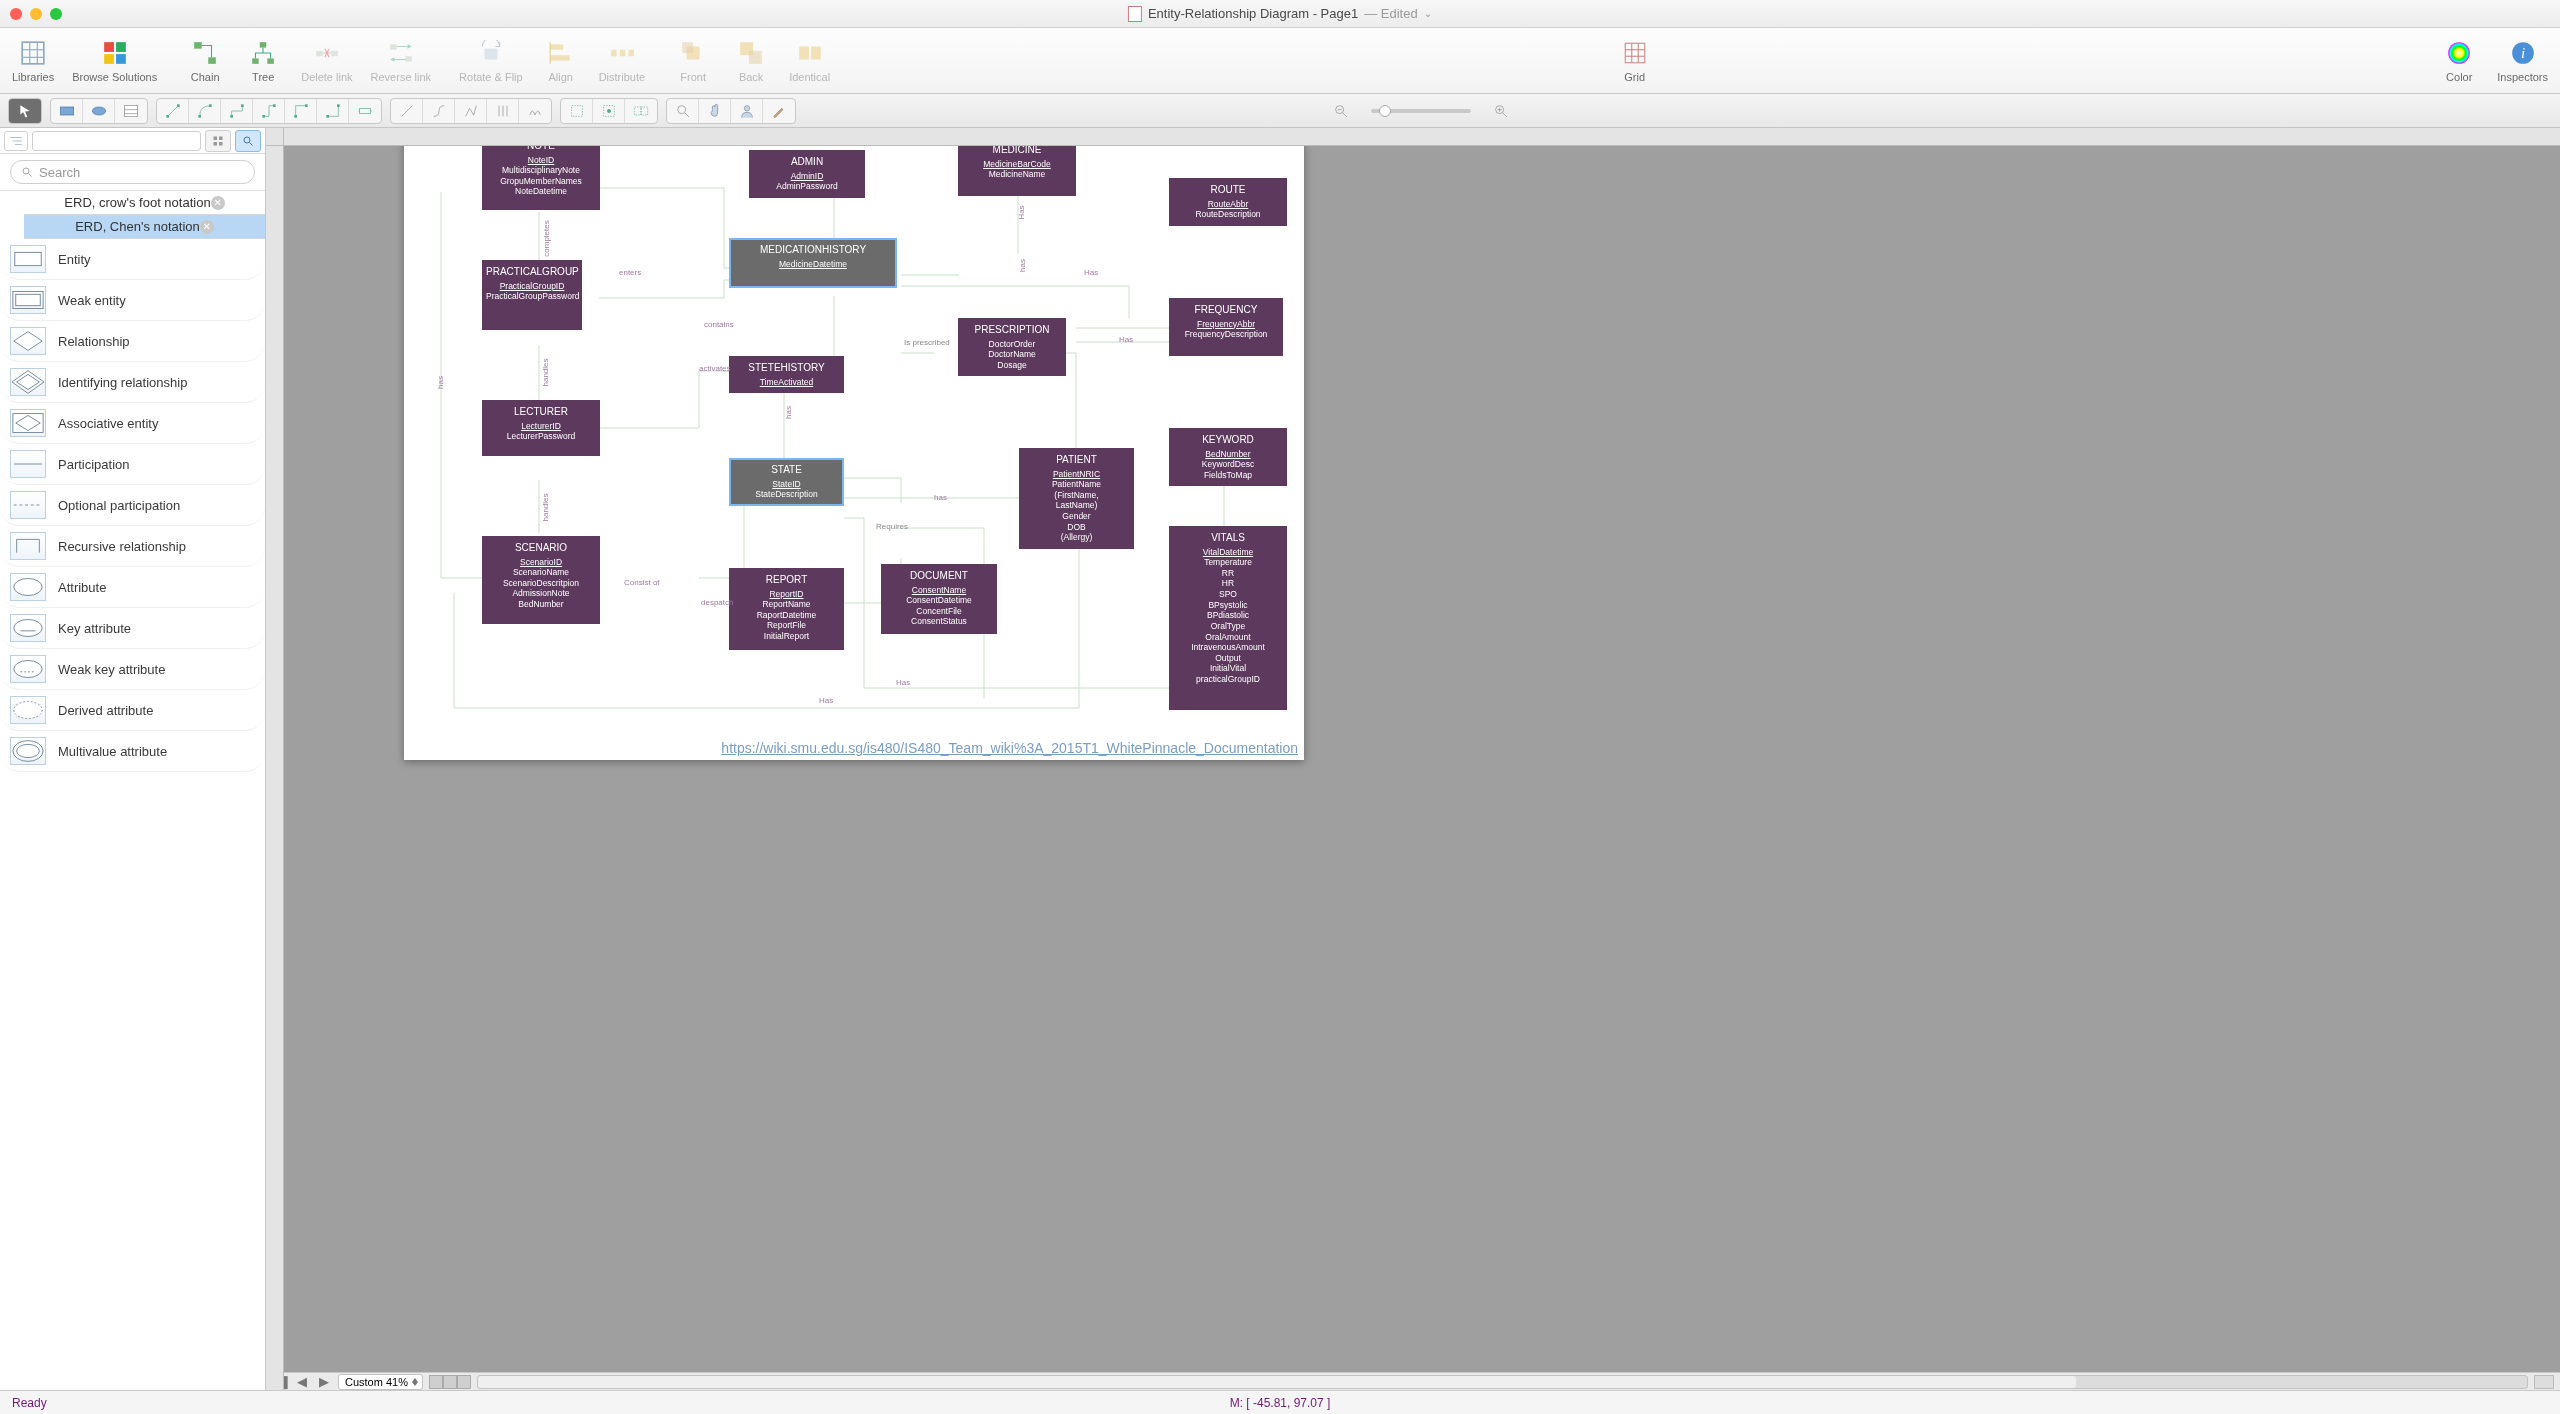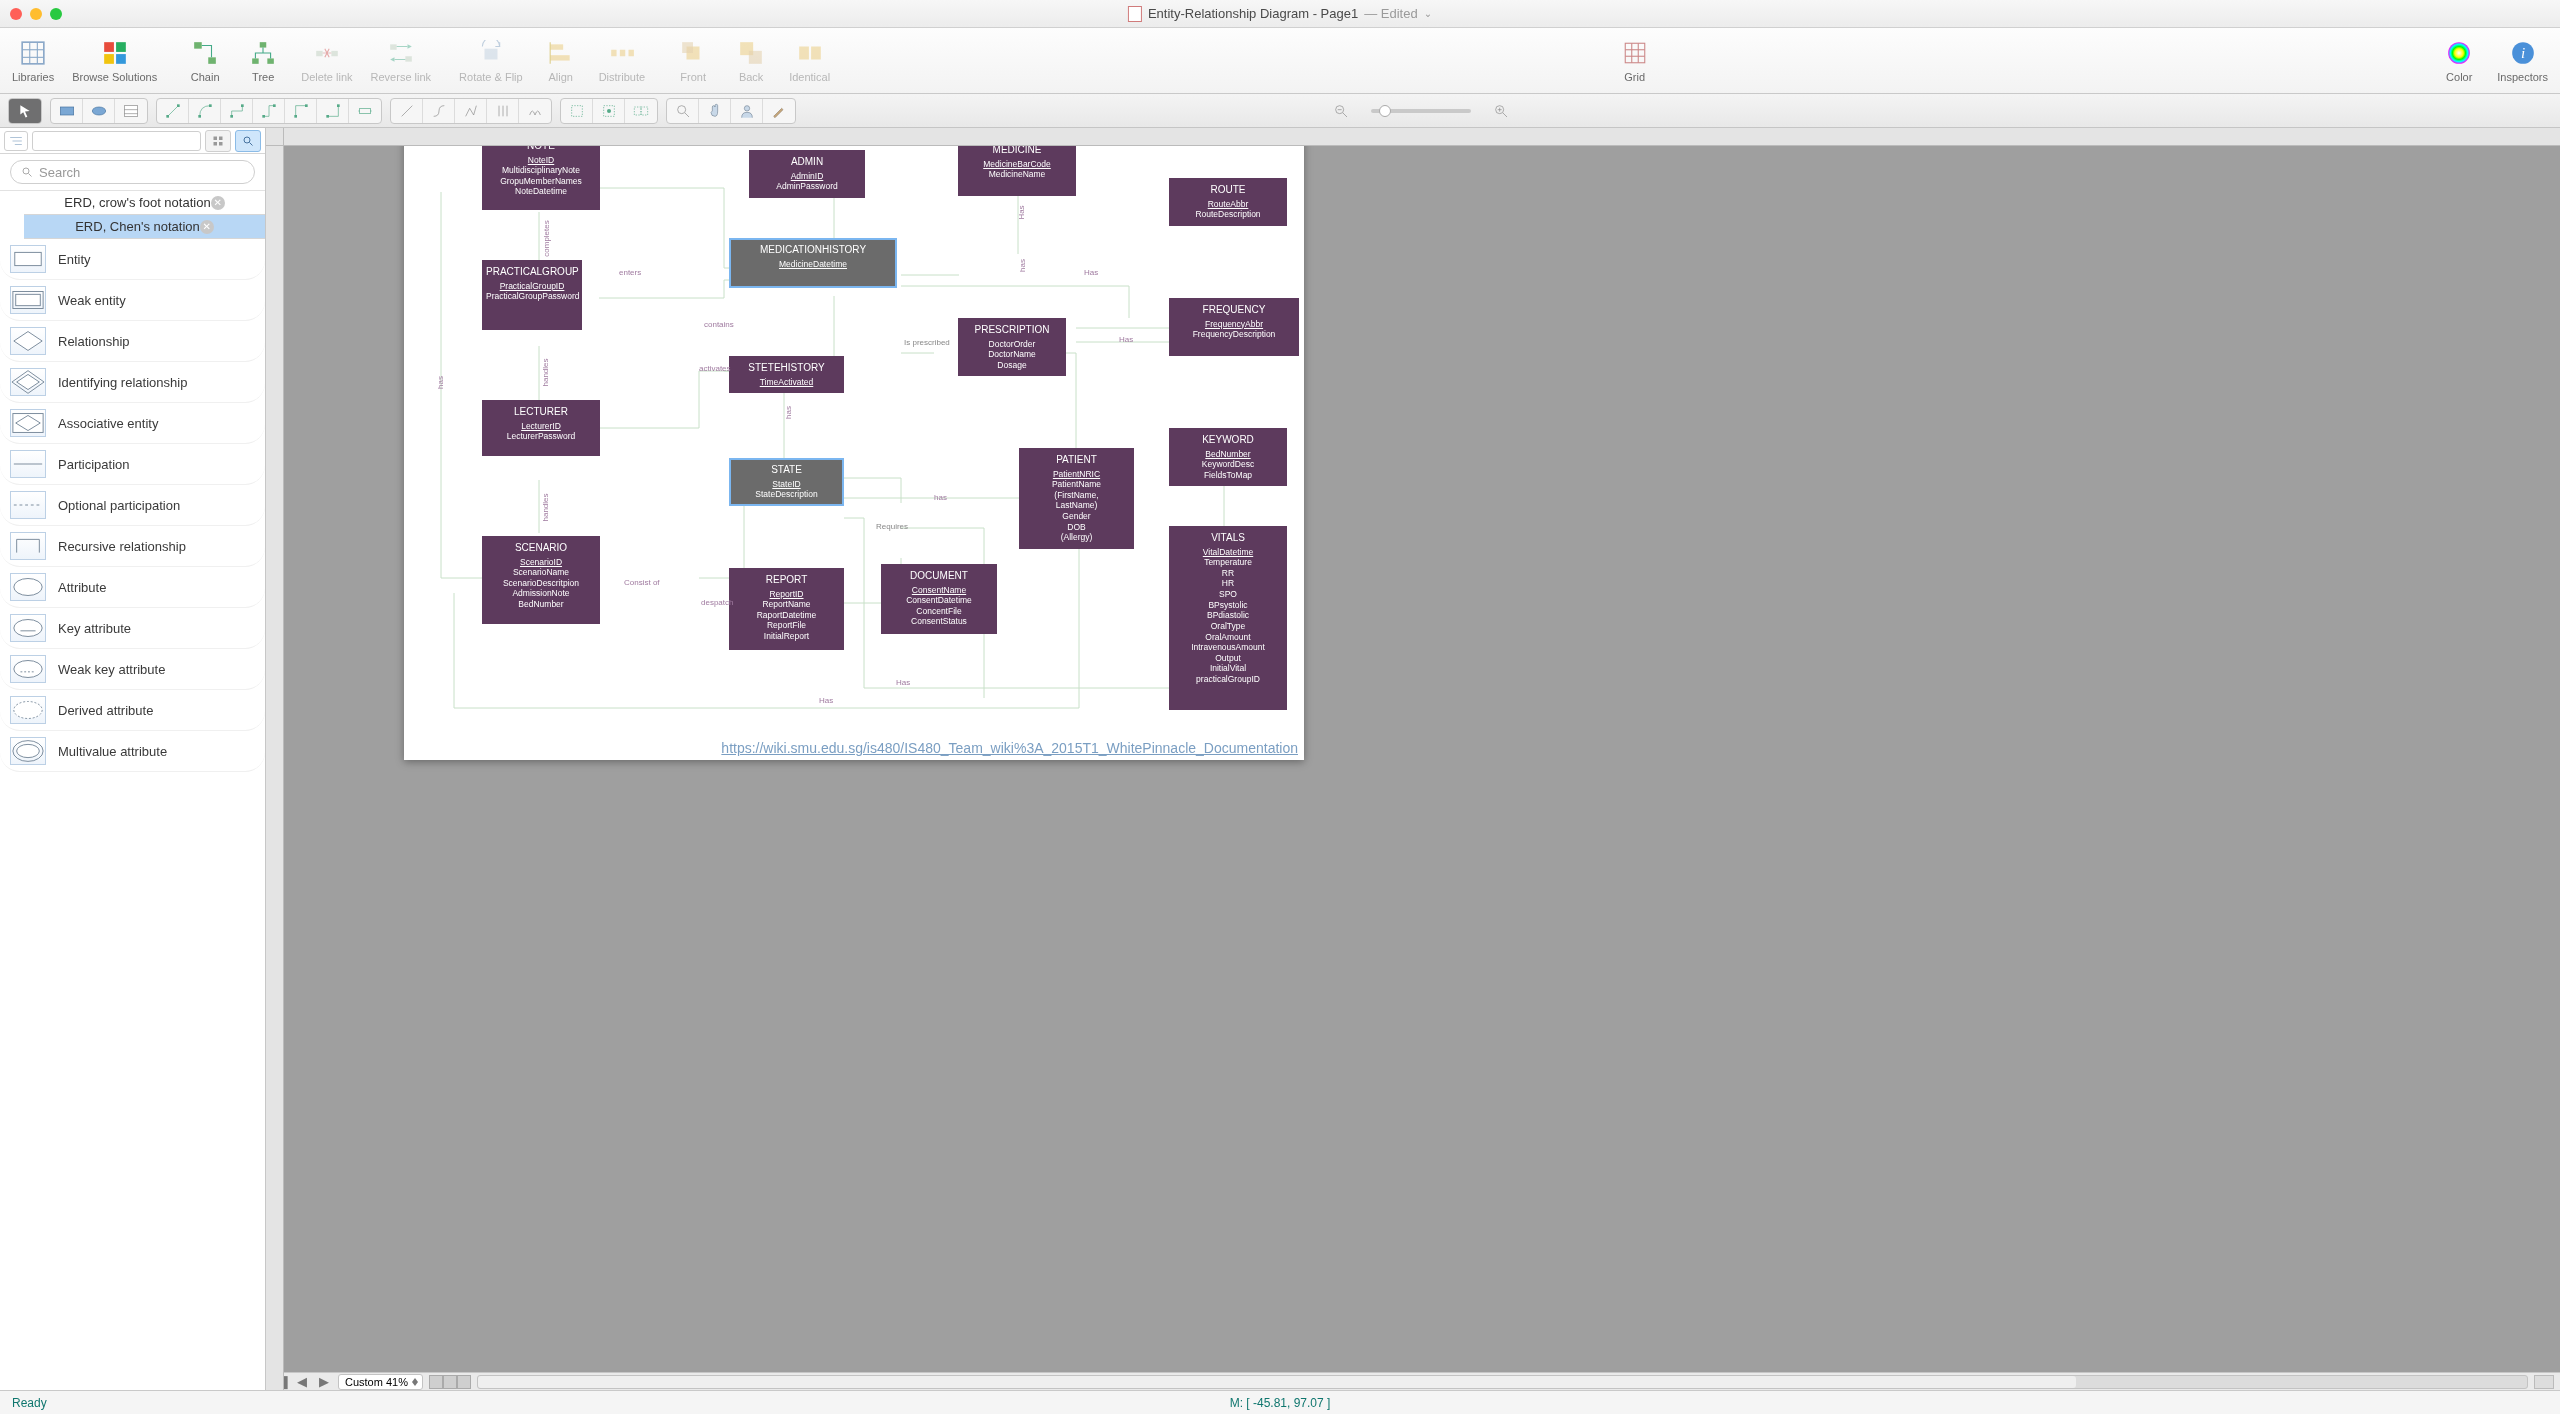--- a/index.html
+++ b/index.html
@@ -65,21 +65,21 @@
   .hscroll { position:absolute; left:0; right:0; bottom:0; height:18px; background:#eaeaea; border-top:1px solid #c7c7c7; display:flex; align-items:center; gap:6px; padding:0 6px;}
   .hscroll .nav-btn{width:16px;height:14px;display:flex;align-items:center;justify-content:center;color:#777;}
   .hscroll .zoom-sel{height:16px;border:1px solid #c3c3c3;border-radius:3px;background:#fff;font-size:11px;padding:0 14px 0 6px;display:flex;align-items:center;position:relative;}
   .hscroll .zoom-sel::after{content:"";position:absolute;right:4px;top:3px;width:0;height:0;border-left:3px solid transparent;border-right:3px solid transparent;border-bottom:4px solid #777;}
   .hscroll .zoom-sel::before{content:"";position:absolute;right:4px;bottom:3px;width:0;height:0;border-left:3px solid transparent;border-right:3px solid transparent;border-top:4px solid #777;}
   .hscroll .tabs{display:flex;gap:0;}
   .hscroll .tab{width:14px;height:14px;background:#cfcfcf;border:1px solid #aaa;}
   .hscroll .track{flex:1;height:14px;background:#dcdcdc;border:1px solid #c3c3c3;border-radius:3px;position:relative;}
   .hscroll .track .bar{position:absolute;left:0;top:0;bottom:0;width:78%;background:#efefef;border-radius:3px;}
   .hscroll .expand{width:20px;height:14px;background:#ddd;border:1px solid #bbb;}
-  .statusbar { position:absolute; left:0; right:0; bottom:0; height:24px; background:#f5f5f5; border-top:1px solid #c9c9c9; display:flex; align-items:center; padding:0 12px; font-size:12px; color:#0f766e;}
+  .statusbar { position:absolute; left:0; right:0; bottom:0; height:24px; background:#f5f5f5; border-top:1px solid #c9c9c9; display:flex; align-items:center; padding:0 12px; font-size:12px; color:#701a75;}
   .statusbar .mid{position:absolute;left:50%;transform:translateX(-50%);}
   .app { position:absolute; inset:0;}
 </style>
 </head>
 <body>
 <div class="app">
 
 <div class="titlebar">
   <div class="traffic">
     <span class="tl-close"></span>
@@ -666,21 +666,21 @@
             <div class="entity sel" style="left: 325px; top: 110px; width: 168px; min-height: 50px;">
               <div class="ename">MEDICATIONHISTORY</div>
               <div class="attr under">MedicineDatetime</div>
             </div>
             <div class="entity" style="left: 554px; top: 190px; width: 108px; min-height: 58px;">
               <div class="ename">PRESCRIPTION</div>
               <div class="attr">DoctorOrder</div>
               <div class="attr">DoctorName</div>
               <div class="attr">Dosage</div>
             </div>
-            <div class="entity" style="left: 765px; top: 170px; width: 130px; min-height: 58px;">
+            <div class="entity" style="left: 765px; top: 170px; width: 114px; min-height: 58px;">
               <div class="ename">FREQUENCY</div>
               <div class="attr under">FrequencyAbbr</div>
               <div class="attr">FrequencyDescription</div>
             </div>
             <div class="entity" style="left: 78px; top: 272px; width: 118px; min-height: 56px;">
               <div class="ename">LECTURER</div>
               <div class="attr under">LecturerID</div>
               <div class="attr">LecturerPassword</div>
             </div>
             <div class="entity" style="left: 325px; top: 228px; width: 115px; min-height: 34px;">

